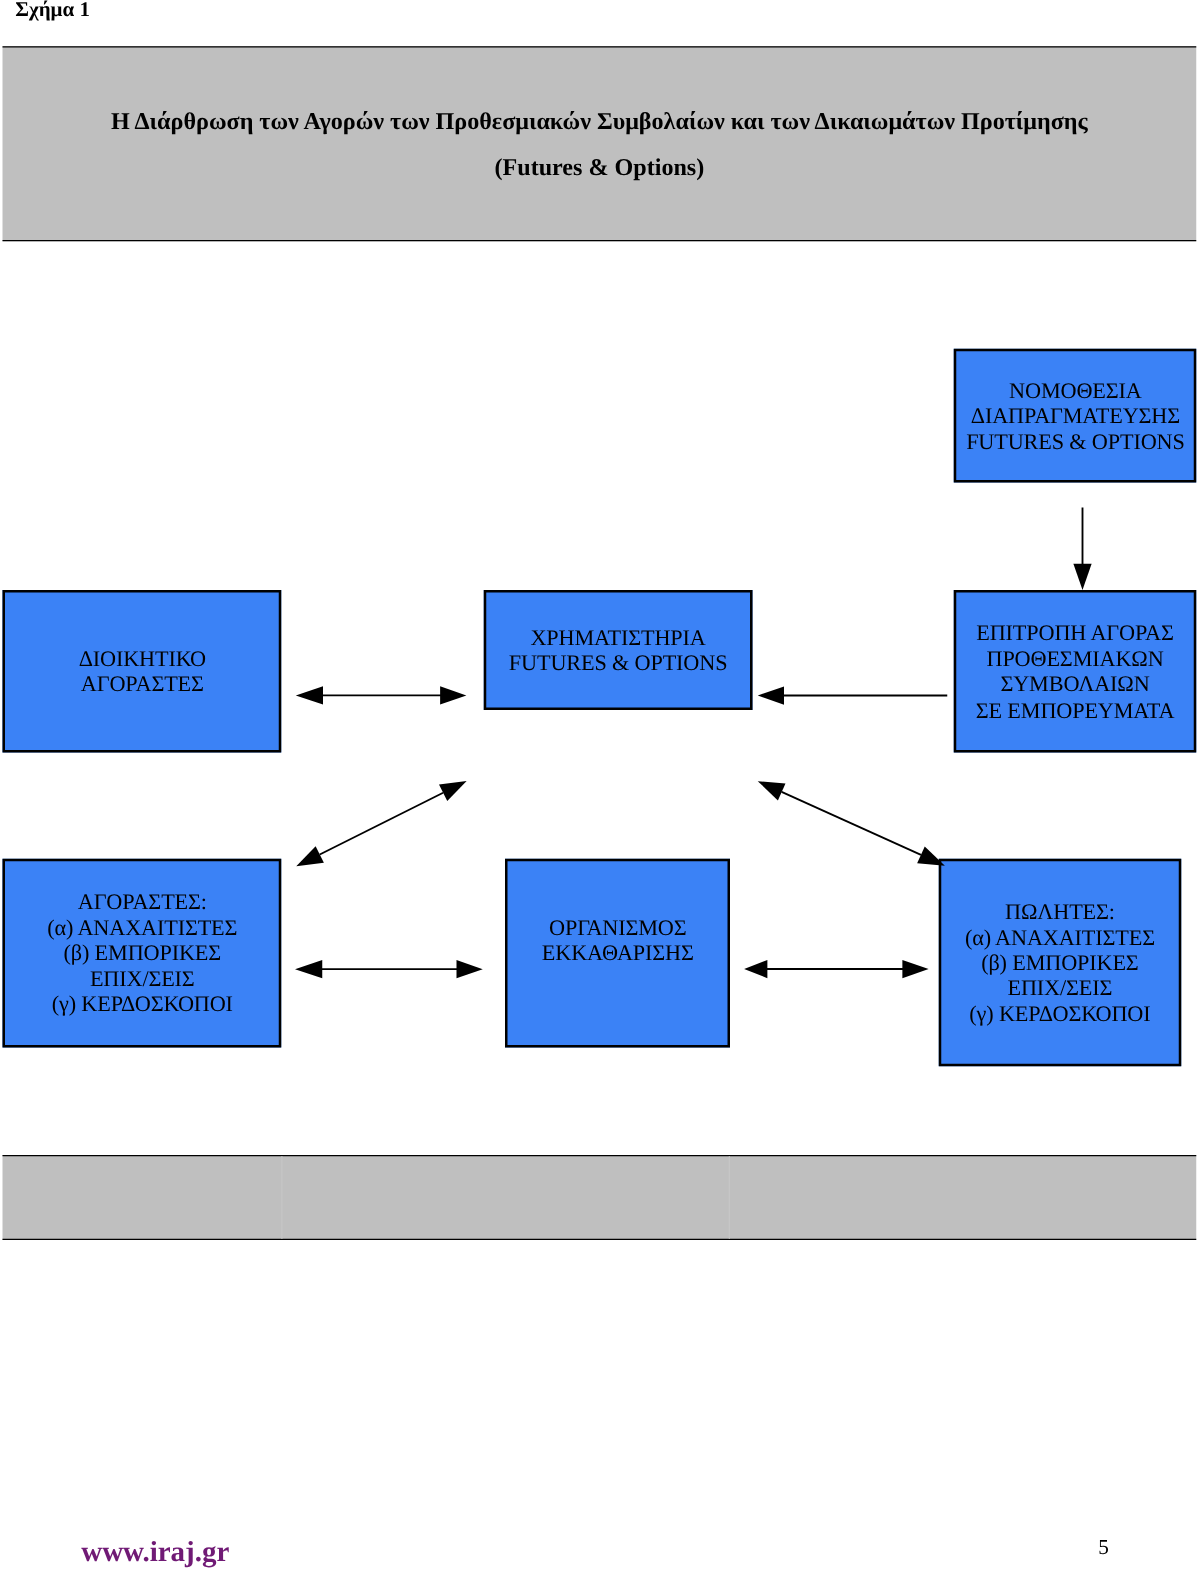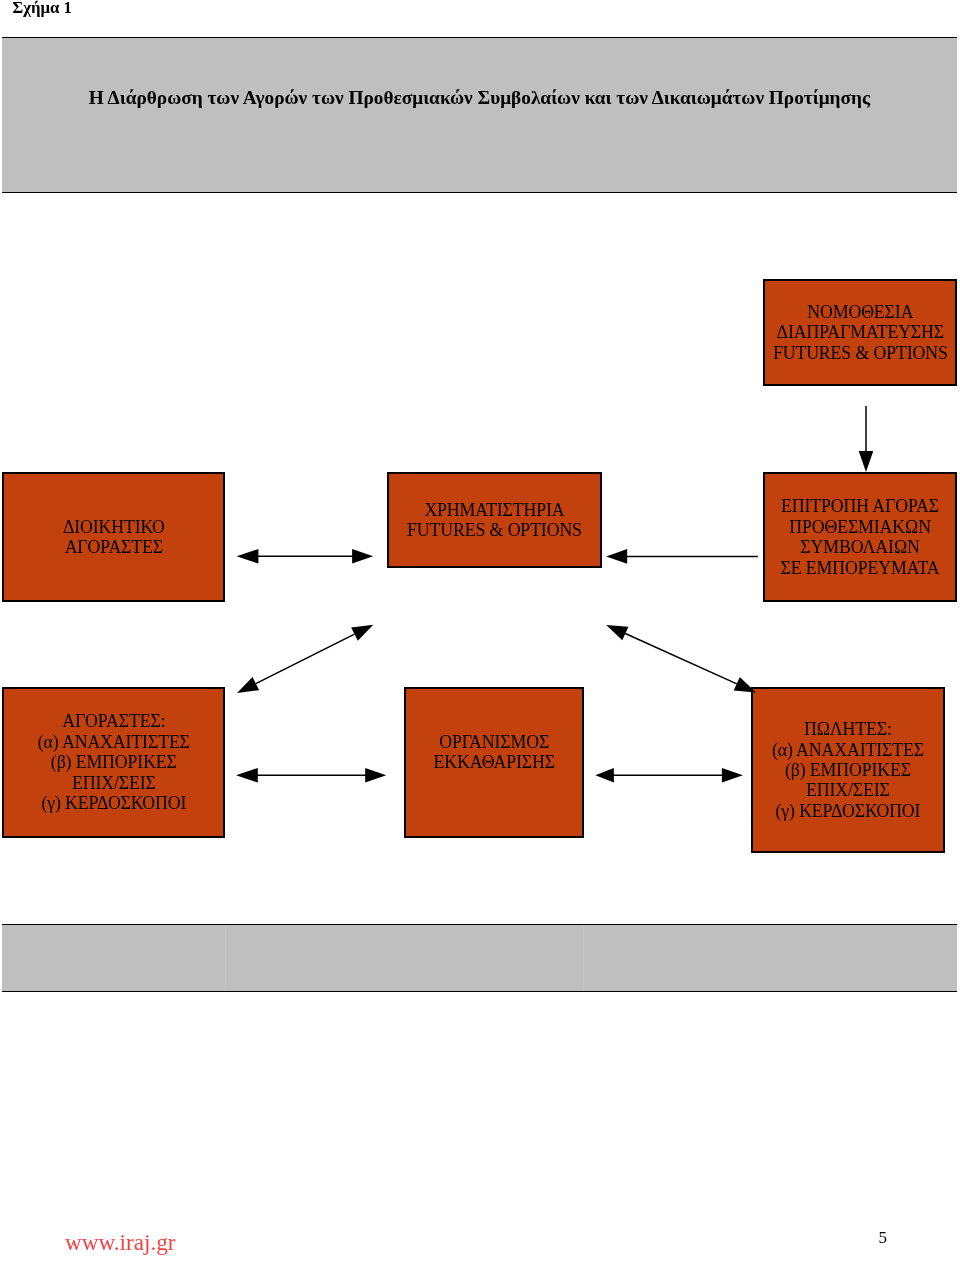--- a/index.html
+++ b/index.html
@@ -16,43 +16,44 @@
         box-sizing:border-box;width:955px;}
   .band-top{top:0;height:156px;}
   .band-bot{top:887px;height:68px;}
   .vdiv{position:absolute;top:0;bottom:0;width:1px;background:#c6c6c6;}
 
   .title{position:absolute;left:0;width:955px;text-align:center;font-weight:bold;font-size:19.3px;}
   .t1{top:50px;}
   .t2{top:87px;}
 
   
-  .box{position:absolute;background:#c2410c;border:2px solid #000;box-sizing:border-box;
+  .box{position:absolute;background:#3b82f6;border:2px solid #000;box-sizing:border-box;
        display:flex;align-items:center;justify-content:center;text-align:center;}
   .box span{display:block;font-size:17.8px;line-height:20.4px;white-space:pre-line;letter-spacing:-0.12px;}
 
   svg.arrows{position:absolute;left:0;top:0;width:960px;height:1263px;pointer-events:none;}
 
-  .footer-url{position:absolute;left:65px;top:1229px;font-weight:normal;font-size:23.2px;color:#ef4444;}
+  .footer-url{position:absolute;left:65px;top:1229px;font-weight:bold;font-size:23.2px;color:#701a75;}
   .pageno{position:absolute;left:878.5px;top:1228px;font-size:17px;}
 </style>
 </head>
 <body>
 
 <div class="page">
 
   <div class="fig-label">Σχήμα 1</div>
 
   <div class="frame">
     <div class="band band-top"></div>
     <div class="band band-bot">
       <div class="vdiv" style="left:223px"></div>
       <div class="vdiv" style="left:581px"></div>
     </div>
     <div class="title t1">Η Διάρθρωση των Αγορών των Προθεσμιακών Συμβολαίων και των Δικαιωμάτων Προτίμησης</div>
+    <div class="title t2">(Futures &amp; Options)</div>
   </div>
 
   <div class="box" style="left:763.4px;top:279.4px;width:193.9px;height:106.6px">
     <span>ΝΟΜΟΘΕΣΙΑ
 ΔΙΑΠΡΑΓΜΑΤΕΥΣΗΣ
 FUTURES &amp; OPTIONS</span>
     </div>
 
   <div class="box" style="left:2.3px;top:472px;width:223.1px;height:130.2px">
     <span>ΔΙΟΙΚΗΤΙΚΟ

